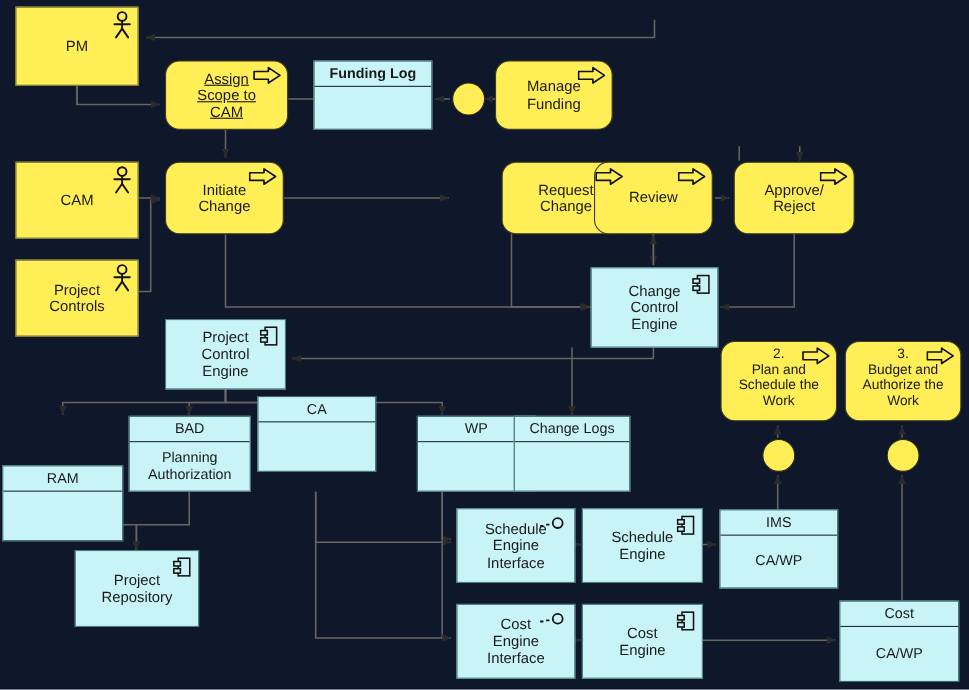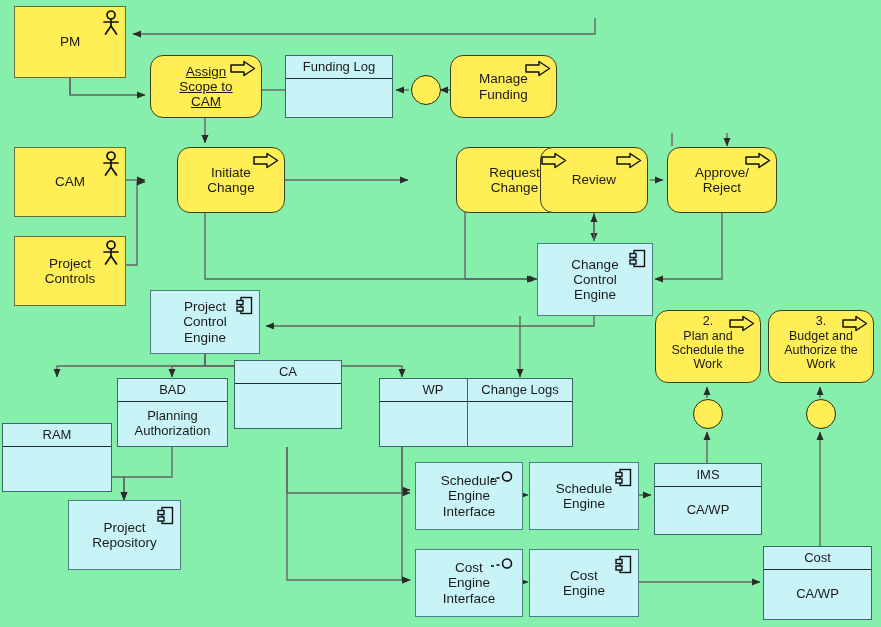--- a/index.html
+++ b/index.html
@@ -1,17 +1,17 @@
 <!DOCTYPE html>
 <html><head>
 <meta charset="utf-8">
 <style>
   html,body{margin:0;padding:0;background:#ffffff;}
   body{font-family:"Liberation Sans","DejaVu Sans",sans-serif;}
-  #canvas{position:relative;width:881px;height:627px;background:#86efac;overflow:hidden;}
+  #canvas{position:relative;width:881px;height:627px;background:#0f172a;overflow:hidden;}
   svg#wires{position:absolute;left:0;top:0;width:881px;height:627px;pointer-events:none;}
 
   .node{position:absolute;box-sizing:border-box;display:flex;align-items:center;justify-content:center;
         text-align:center;line-height:1.12;color:#1a1a1a;}
   .lbl{position:relative;z-index:3;padding:0 4px;white-space:pre-line;}
 
   
   .actor{background:#ffee55;border:1.6px solid #6b6b3a;}
   .proc{background:#ffee55;border:1.6px solid #3d3d1f;border-radius:13px;}
   .circle{background:#ffee55;border:1.6px solid #2b2b12;border-radius:50%;}
@@ -187,21 +187,21 @@
   <div class="node proc" style="left:450px;top:55px;width:107px;height:63px;">
     <span class="gicon g-arrow">
       <svg viewBox="0 0 26 17" width="26" height="17">
           <path d="M1,5 L14,5 L14,1.5 L24.5,8.5 L14,15.5 L14,12 L1,12 z" fill="#ffee55" stroke="#111" stroke-width="1.5" stroke-linejoin="round"></path>
         </svg>
     </span>
     <span class="lbl t13">Manage
 Funding</span>
   </div>
 
-  <div class="node proc" style="left:150px;top:147px;width:108px;height:66px;margin-left:27px;">
+  <div class="node proc" style="left:150px;top:147px;width:108px;height:66px;">
     <span class="gicon g-arrow">
       <svg viewBox="0 0 26 17" width="26" height="17">
           <path d="M1,5 L14,5 L14,1.5 L24.5,8.5 L14,15.5 L14,12 L1,12 z" fill="#ffee55" stroke="#111" stroke-width="1.5" stroke-linejoin="round"></path>
         </svg>
     </span>
     <span class="lbl t13">Initiate
 Change</span>
   </div>
 
   <div class="node proc" style="left:412px;top:147px;width:117px;height:66px;margin-left:44px;">
@@ -356,21 +356,21 @@
             <path d="M6.5,7 L9.5,7"></path>
             <circle cx="17" cy="5.5" r="4.5"></circle>
           </g>
         </svg>
     </span>
     <span class="lbl t13">Cost
 Engine
 Interface</span>
   </div>
 
-  <div class="node data" style="left:285px;top:55px;width:108px;height:63px;">
+  <div class="node data" style="left:285px;top:55px;width:108px;height:63px;font-weight:bold;">
     <div class="hdr">Funding Log</div>
     <div class="bodytxt"></div>
   </div>
 
   <div class="node data" style="left:2px;top:378px;width:110px;height:69px;margin-top:45px;">
     <div class="hdr">RAM</div>
     <div class="bodytxt"></div>
   </div>
 
   <div class="node data" style="left:117px;top:378px;width:111px;height:69px;">

